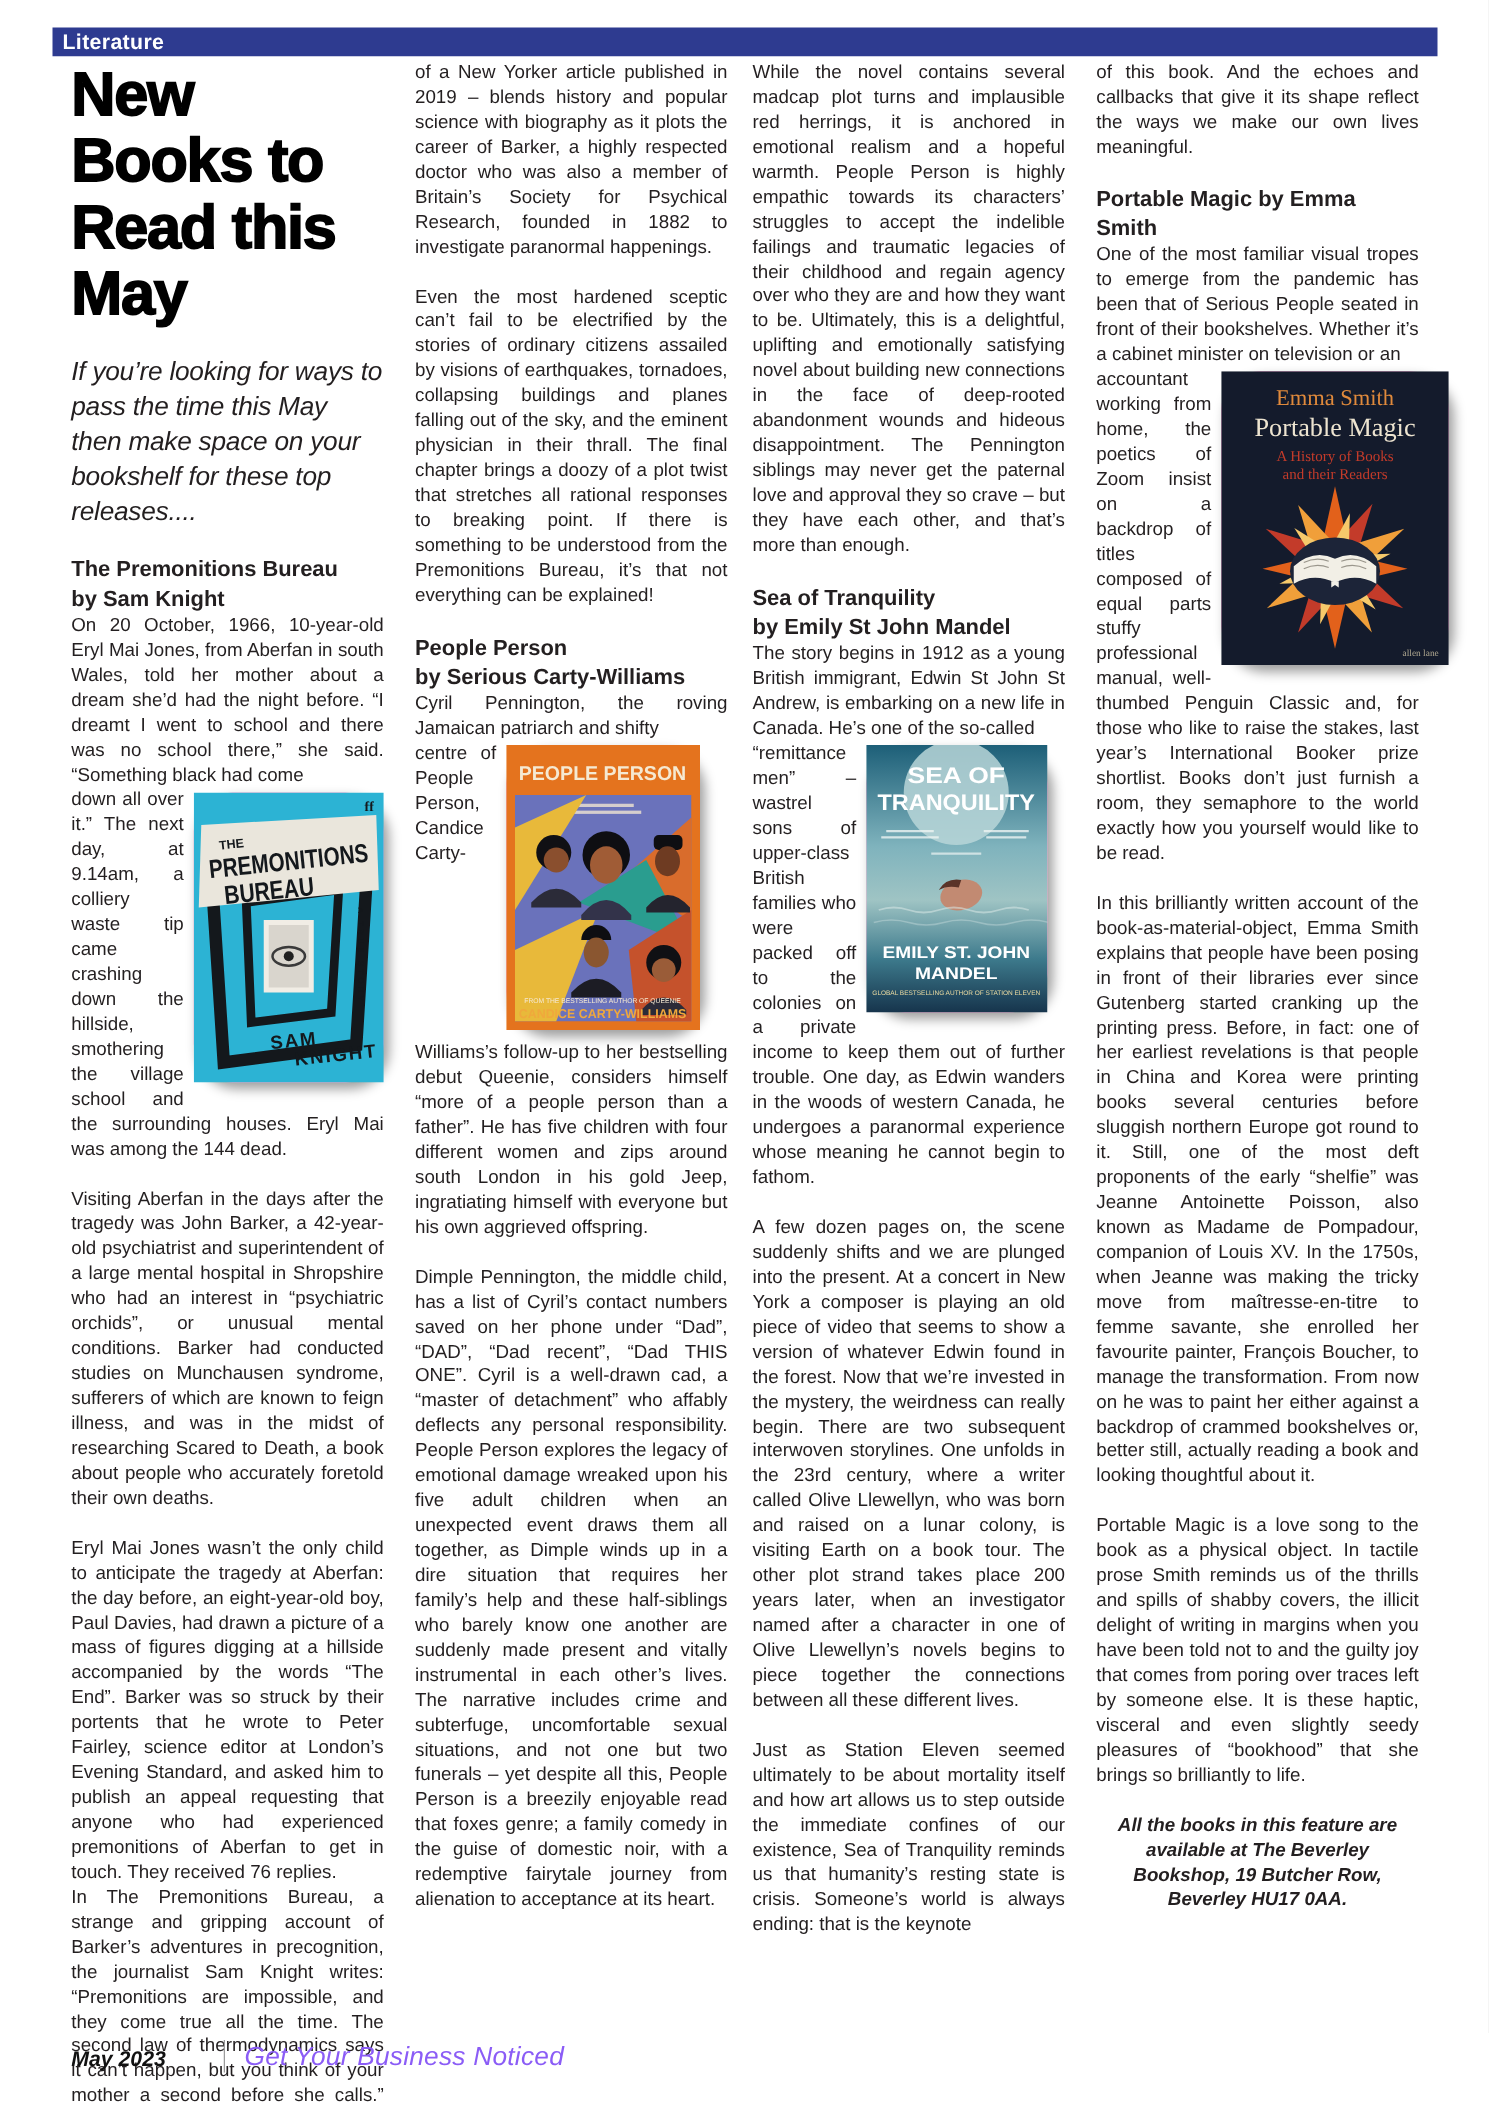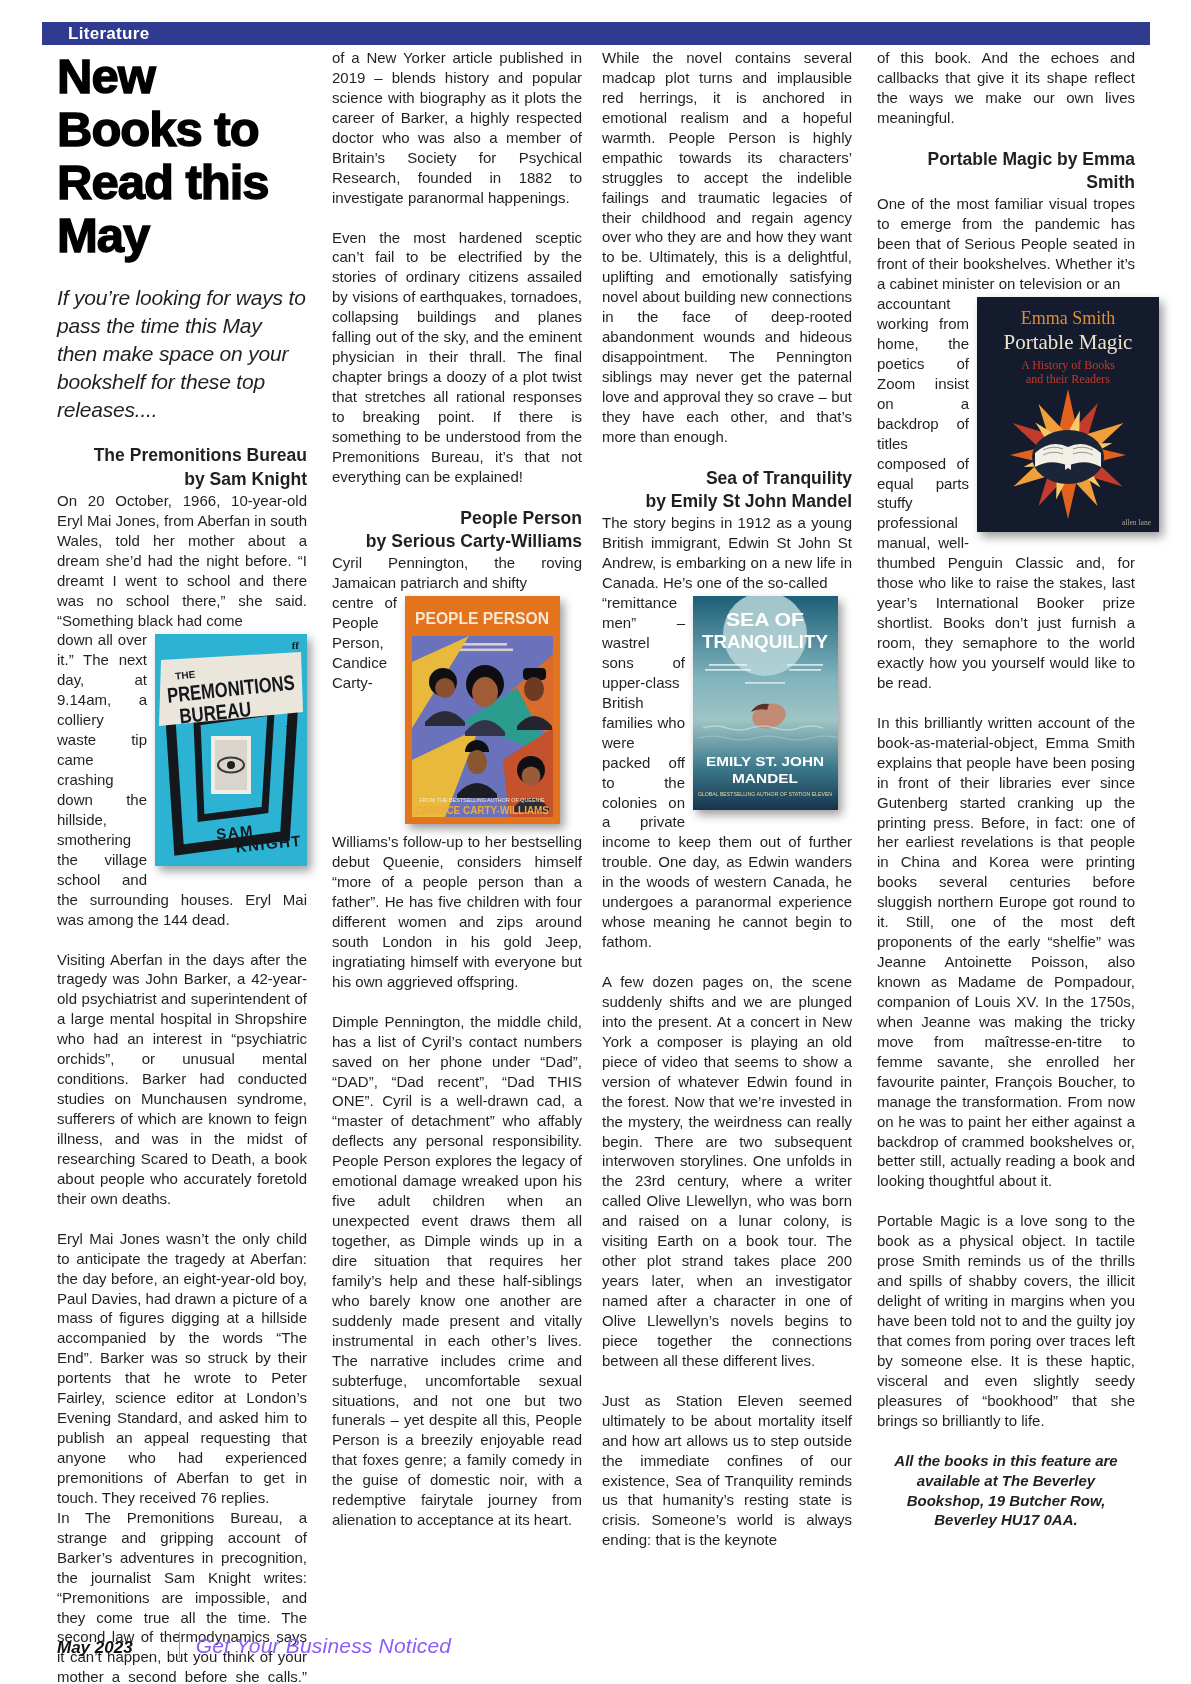--- a/index.html
+++ b/index.html
@@ -7,44 +7,44 @@
     position:relative; width:1191px; height:1684px; margin:0 auto;
     background:#ffffff; overflow:hidden;
     font-family:"Liberation Sans", sans-serif; color:#231f20;
   }
   .topbar {
     position:absolute; left:42px; top:22px; width:1108px; height:23px;
     background:#2e3b90;
   }
   .topbar .label {
     display:block; color:#ffffff; font-weight:bold; font-size:17px;
-    line-height:23px; padding-left:26px; letter-spacing:.3px;
+    line-height:23px; padding-left:8px; letter-spacing:.3px;
   }
   .col { position:absolute; top:48px; width:250px; font-size:15px; line-height:1.33; text-align:justify; }
   .col1 { left:57px;  }
   .col2 { left:332px; }
   .col3 { left:602px; }
   .col4 { left:877px; width:258px; }
 
   .main-title {
     font-weight:bold; font-size:49px; line-height:1.08; color:#000;
     letter-spacing:-1px; margin:2px 0 0 0; text-align:left;
     -webkit-text-stroke:1.4px #000;
   }
   .lede {
     font-style:italic; font-size:21px; line-height:1.34; text-align:left;
     margin:22px 0 0 0; letter-spacing:-0.2px;
   }
-  .bh { font-weight:bold; margin:20px 0 0 0; text-align:right; }
+  .bh { font-weight:bold; margin:20px 0 0 0; text-align:left; }
   .p  { margin:0 0 20px 0; }
   .p0 { margin:0; }
   .clr { clear:both; }
   .note { font-weight:bold; font-style:italic; text-align:center; }
 
-  .cover { float:right; box-shadow:4px 5px 9px rgba(0,0,0,.38); background:#f9a8d4; }
+  .cover { float:right; box-shadow:4px 5px 9px rgba(0,0,0,.38); background:#f9a8d4;border-radius:31px; }
   .cover svg { display:block; }
   .cover1 { margin:4px 0 8px 8px; }
   .cover2 { margin:3px 22px 8px 8px; }
   .cover3 { margin:3px 14px 8px 8px; }
   .cover4 { margin:3px -24px 8px 8px; }
 
   .footer { position:absolute; left:57px; top:1628px; height:30px; display:flex; align-items:flex-end;font-style:italic; }
   .footer .date { font-weight:bold; font-size:17px; color:#111; }
   .footer .sep  { width:1px; height:26px; background:#9a9a9a; margin:0 16px 0 46px; }
   .footer .tag  { font-size:21px; color:#8b5cf6; letter-spacing:.2px; }

